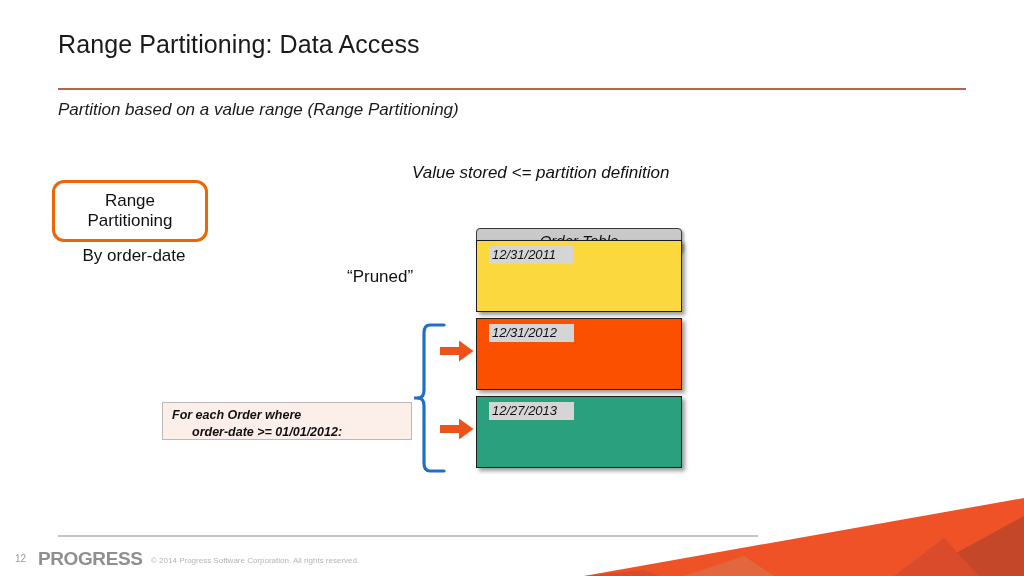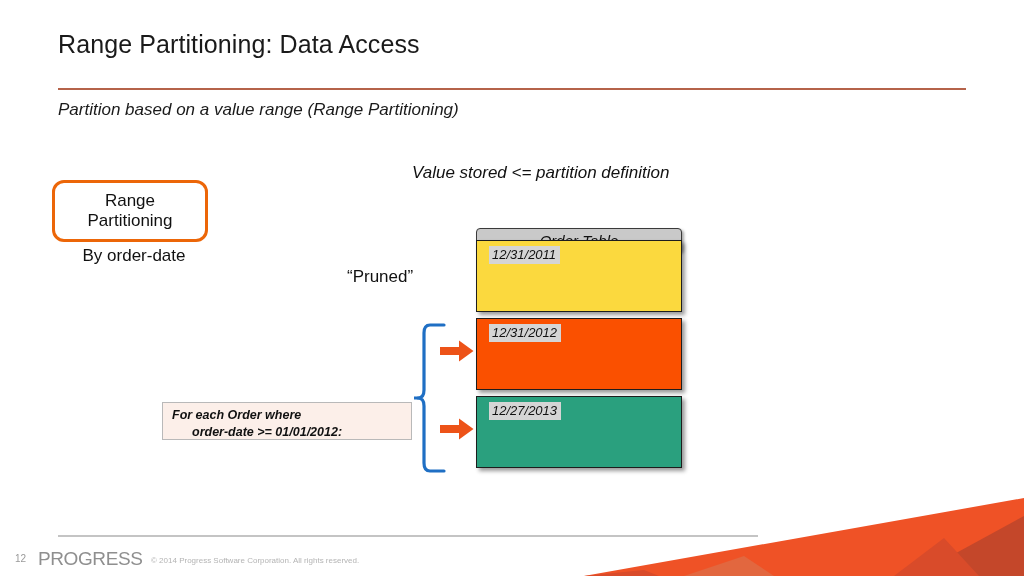--- a/index.html
+++ b/index.html
@@ -126,21 +126,21 @@
     height: 72px;
     border: 1px solid #1d1d1d;
     box-sizing: border-box;
     box-shadow: 3px 3px 4px rgba(0,0,0,0.40);
   }
   .part-block .date-tag {
     position: absolute;
     left: 12px;
     top: 5px;
     background: #d5d5d5;
-    padding: 1px 4px 2px 3px;
+    padding: 1px 17px 2px 3px;
     font-size: 13px;
     font-style: italic;
     color: #111111;
     white-space: nowrap;
   }
   #block-2011 { top: 240px; background: #fbd93e; }
   #block-2012 { top: 318px; background: #fa5000; }
   #block-2013 { top: 396px; background: #2aa07e; }
 
   
@@ -190,21 +190,21 @@
     left: 15px;
     top: 553px;
     font-size: 10px;
     color: #9a9a9a;
   }
   .brand {
     position: absolute;
     left: 38px;
     top: 548px;
     font-size: 19px;
-    font-weight: normal;
+    font-weight: bold;
     letter-spacing: -0.4px;
     color: #8f8f8f;
     font-family: "Liberation Sans", sans-serif;
   }
   .copyright {
     position: absolute;
     left: 151px;
     top: 556px;
     font-size: 8px;
     color: #b4b4b4;

